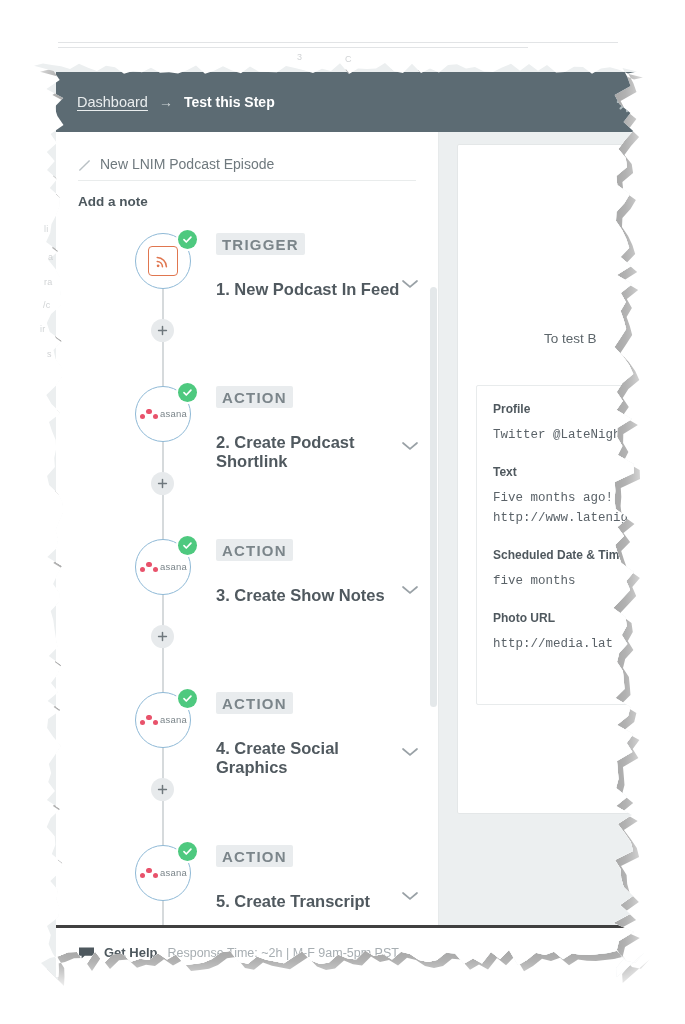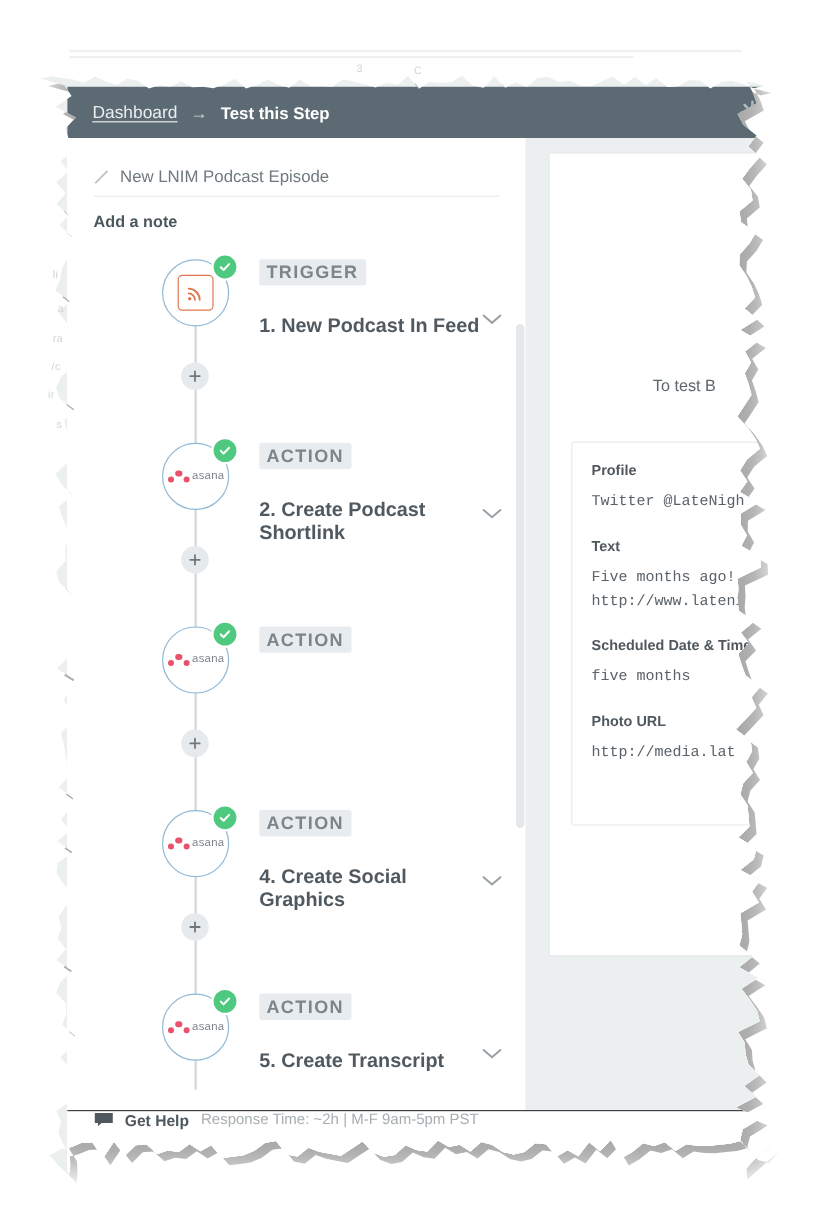--- a/index.html
+++ b/index.html
@@ -70,21 +70,21 @@
   
   .app {
     position: absolute;
     left: 22px; top: 22px;
     width: 600px; height: 905px;
     background: #ffffff;
     overflow: hidden;
   }
 
   .topbar {
-    height: 43px;
+    height: 60px;
     background: #5c6b73;
     display: flex;
     align-items: center;
     padding: 0 18px 0 21px;
     box-sizing: border-box;
   }
   .crumb {
     font-size: 14.5px;
     color: #e9edee;
     text-decoration: underline;
@@ -326,23 +326,23 @@
     line-height: 1.65;
   }
   .f-group { margin-bottom: 19px; }
 
   
   .footer {
     position: absolute;
     left: 0; right: 0; bottom: 0;
     height: 52px;
     background: #ffffff;
-    border-top: 1px solid #404040;
-    display: flex;
-    align-items: flex-start;
+    border-top: 3px solid #404040;
+    display: flex;
+    align-items: center;
     padding-left: 22px;
     box-sizing: border-box;
   }
   .chat-icon { width: 17px; height: 14px; margin-right: 9px; flex: 0 0 auto; }
   .get-help {
     font-size: 13px;
     font-weight: bold;
     color: #4e585e;
     margin-right: 10px;
     cursor: pointer;
@@ -495,20 +495,28 @@
                     <span class="asana-word">asana</span>
                   </span>
                   <span class="badge">
                     <svg viewBox="0 0 14 14" width="13" height="13">
                       <path d="M3.2 7.2 L5.7 9.7 L10.7 4.4" stroke="#ffffff" stroke-width="1.8" fill="none" stroke-linecap="round" stroke-linejoin="round"></path>
                     </svg>
                   </span>
                 </div>
                 <div class="step-main">
                   <span class="kind">ACTION</span>
+                  <div class="step-title-row">
+                    <span class="step-title">3. Create Show Notes</span>
+                    <span class="chev">
+                      <svg viewBox="0 0 20 12" width="20" height="12">
+                        <path d="M3 3 L10 9 L17 3" stroke="#99a1a6" stroke-width="1.7" fill="none" stroke-linecap="round"></path>
+                      </svg>
+                    </span>
+                  </div>
                 </div>
                 <div class="plus" style="top:94px;">
                   <svg viewBox="0 0 14 14" width="11" height="11">
                     <path d="M7 2 V12 M2 7 H12" stroke="#6f787d" stroke-width="1.9" stroke-linecap="round"></path>
                   </svg>
                 </div>
               </div>
 
               <div class="step">
                 <div class="node">

